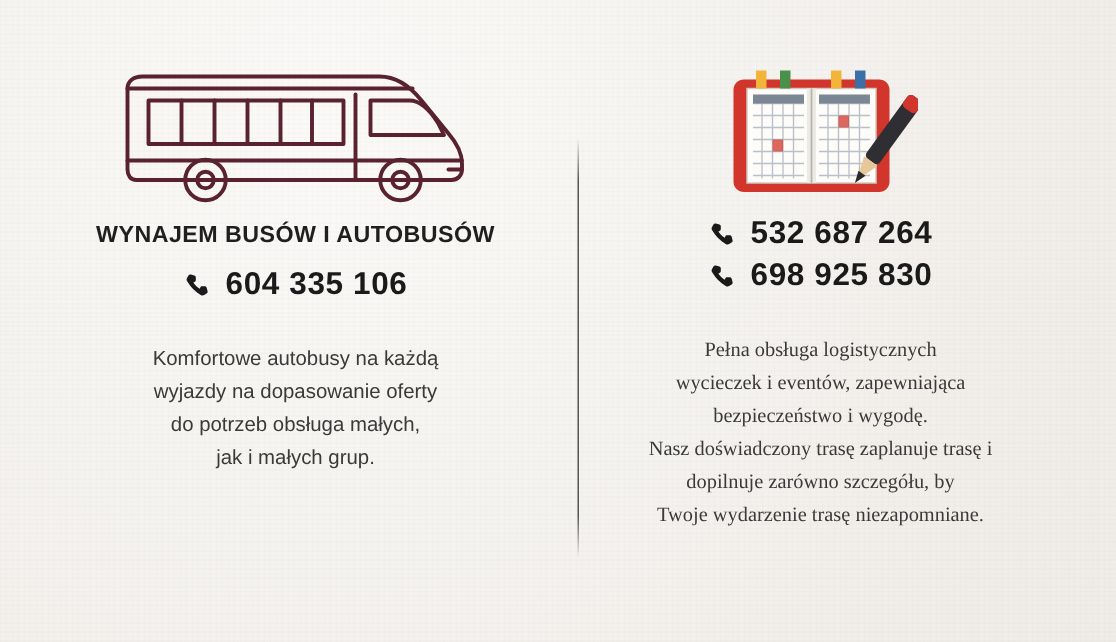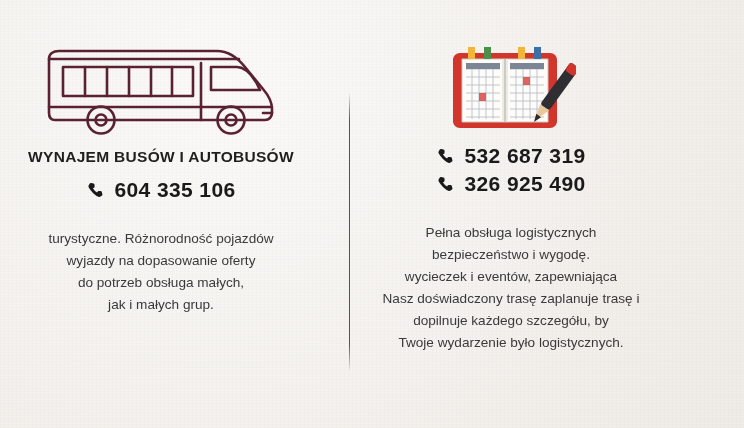--- a/index.html
+++ b/index.html
@@ -20,20 +20,21 @@
       radial-gradient(circle at 30% 20%, #fbfaf8 0%, #f2efeb 70%, #efece7 100%);
     color: #2b2b2b;
   }
   .wrap {
     position: relative;
     width: 672px;
     height: 428px;
     display: flex;
     flex-direction: row;
     align-items: flex-start;
+    margin-left: 36px;
   }
   .divider {
     position: absolute;
     left: 349px;
     top: 92px;
     width: 1px;
     height: 280px;
     background: linear-gradient(180deg, rgba(60,60,60,0) 0%, #555 10%, #555 90%, rgba(60,60,60,0) 100%);
   }
   .col {
@@ -83,21 +84,21 @@
     height: 19px;
     display: inline-block;
     line-height: 0;
   }
   .desc {
     font-size: 13.6px;
     line-height: 1.62;
     color: #3a3a3a;
     padding: 0 40px;
   }
-  .col-right .desc { padding: 0 26px; }
+  .col-right .desc { padding: 0 26px; font-family: Liberation Serif, serif; }
   .desc div { white-space: nowrap; }
 </style>
 </head>
 <body>
 
 <div class="wrap">
 
   <div class="divider"></div>
 
   <div class="col col-left">
@@ -141,21 +142,21 @@
         <span class="phone-ico">
           <svg width="19" height="19" viewBox="0 0 24 24">
               <path fill="#1a1a1a" d="M6.6 2.5c-.8-.2-1.6.2-2 .9l-1.2 2c-.5.9-.5 2 .1 2.9 1.2 1.9 2.8 4.2 5 6.4 2.2 2.2 4.5 3.8 6.4 5 .9.6 2 .6 2.9.1l2-1.2c.7-.4 1.1-1.2.9-2l-.7-2.8c-.2-.8-.9-1.3-1.7-1.3h-2.2c-.7 0-1.4.4-1.6 1.1l-.4 1c-1.1-.7-2.1-1.5-3-2.4-.9-.9-1.7-1.9-2.4-3l1-.4c.7-.3 1.1-.9 1.1-1.6V5c0-.8-.5-1.5-1.3-1.7l-2.9-.8z"></path>
             </svg>
         </span>
         <span class="phone-num">604 335 106</span>
       </a>
     </div>
 
     <div class="desc">
-      <div>turystyczne. Różnorodność pojazdów</div>
+      <div>Komfortowe autobusy na każdą</div>
       <div>wyjazdy na dopasowanie oferty</div>
       <div>do potrzeb obsługa małych,</div>
       <div>jak i małych grup.</div>
     </div>
   </div>
 
   <div class="col col-right">
 
     <div class="icon-box">
       <svg width="130" height="100" viewBox="0 0 130 100">
@@ -215,35 +216,35 @@
     </div>
 
 
     <div class="phones">
       <a class="phone-row" href="#">
         <span class="phone-ico">
           <svg width="19" height="19" viewBox="0 0 24 24">
               <path fill="#1a1a1a" d="M6.6 2.5c-.8-.2-1.6.2-2 .9l-1.2 2c-.5.9-.5 2 .1 2.9 1.2 1.9 2.8 4.2 5 6.4 2.2 2.2 4.5 3.8 6.4 5 .9.6 2 .6 2.9.1l2-1.2c.7-.4 1.1-1.2.9-2l-.7-2.8c-.2-.8-.9-1.3-1.7-1.3h-2.2c-.7 0-1.4.4-1.6 1.1l-.4 1c-1.1-.7-2.1-1.5-3-2.4-.9-.9-1.7-1.9-2.4-3l1-.4c.7-.3 1.1-.9 1.1-1.6V5c0-.8-.5-1.5-1.3-1.7l-2.9-.8z"></path>
             </svg>
         </span>
-        <span class="phone-num">532 687 319</span>
+        <span class="phone-num">532 687 264</span>
       </a>
       <a class="phone-row" href="#">
         <span class="phone-ico">
           <svg width="19" height="19" viewBox="0 0 24 24">
               <path fill="#1a1a1a" d="M6.6 2.5c-.8-.2-1.6.2-2 .9l-1.2 2c-.5.9-.5 2 .1 2.9 1.2 1.9 2.8 4.2 5 6.4 2.2 2.2 4.5 3.8 6.4 5 .9.6 2 .6 2.9.1l2-1.2c.7-.4 1.1-1.2.9-2l-.7-2.8c-.2-.8-.9-1.3-1.7-1.3h-2.2c-.7 0-1.4.4-1.6 1.1l-.4 1c-1.1-.7-2.1-1.5-3-2.4-.9-.9-1.7-1.9-2.4-3l1-.4c.7-.3 1.1-.9 1.1-1.6V5c0-.8-.5-1.5-1.3-1.7l-2.9-.8z"></path>
             </svg>
         </span>
-        <span class="phone-num">326 925 490</span>
+        <span class="phone-num">698 925 830</span>
       </a>
     </div>
 
     <div class="desc">
       <div>Pełna obsługa logistycznych</div>
+      <div>wycieczek i eventów, zapewniająca</div>
       <div>bezpieczeństwo i wygodę.</div>
-      <div>wycieczek i eventów, zapewniająca</div>
       <div>Nasz doświadczony trasę zaplanuje trasę i</div>
-      <div>dopilnuje każdego szczegółu, by</div>
-      <div>Twoje wydarzenie było logistycznych.</div>
+      <div>dopilnuje zarówno szczegółu, by</div>
+      <div>Twoje wydarzenie trasę niezapomniane.</div>
     </div>
   </div>
 
 </div>
 
 </body></html>

